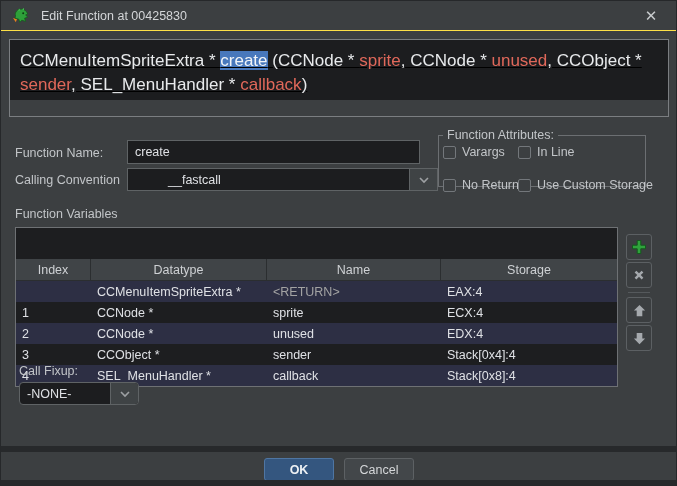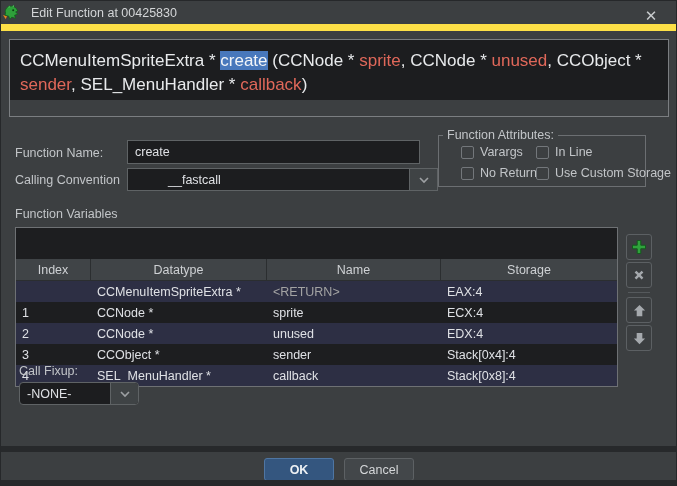--- a/index.html
+++ b/index.html
@@ -5,30 +5,30 @@
   html,body { margin:0; padding:0; background:#2b2b2b; }
   * { box-sizing:border-box; }
   .window {
     position:relative; width:677px; height:486px;
     background:#3c3f41; overflow:hidden;
     font-family:"Liberation Sans", sans-serif;
     border:1px solid #26282a;
   }
   
   .titlebar { position:absolute; left:0; top:0; right:0; height:30px;
-    display:flex; align-items:center; 
-    border-bottom:7px solid #fde047; }
+    display:flex; align-items:center; padding-left:10px;
+    border-bottom:1px solid #fde047; }
   .titlebar .app-icon { width:20px; height:20px; margin-right:10px; }
   .titlebar .title { color:#d4d6d8; font-size:12.5px; }
   .close-btn { position:absolute; right:10px; top:3px; width:30px; height:24px;
     display:flex; align-items:center; justify-content:center;
     color:#c9ccce; font-size:15px; }
   
   .sig-panel { position:absolute; left:8px; top:38px; width:660px; height:78px;
-    border:1px solid #7b7e81; background:#3c3f41; }
+    border:1px solid #7b7e81; background:#3c3f41;text-decoration:underline; }
   .sig-text { width:100%; height:60px; background:#1c1d1f;
     padding:9px 10px 0 10px; font-size:17px; line-height:24px;
     color:#e8eaec; overflow:hidden; }
   .sig-sel   { background:#4878bc; color:#f2f5f8; }
   .sig-param { color:#e0685a; }
   
   .lbl { position:absolute; color:#c2c5c8; font-size:12.5px; white-space:nowrap; }
   .text-field { position:absolute; background:#1c1d1f; border:1px solid #5f6365;
     color:#dfe1e5; font-size:12.5px; display:flex; align-items:center;
     padding-left:7px; }
@@ -38,22 +38,22 @@
   .combo .arrow { position:absolute; right:0; top:0; bottom:0; width:28px;
     background:#3f4345; border-left:1px solid #5f6365;
     display:flex; align-items:center; justify-content:center; }
   .rounded { border-radius:4px; }
   .rounded .arrow { border-radius:0 3px 3px 0; }
   
   .attr-group { position:absolute; left:437px; top:134px; width:208px; height:52px;
     border:1px solid #6c6f72; }
   .attr-legend { position:absolute; left:442px; top:127px; background:#3c3f41;
     padding:0 4px; color:#c2c5c8; font-size:12.5px; }
-  .attr-grid { position:absolute; left:460px; top:144px; width:200px;
-    display:grid; grid-template-columns:75px 1fr; row-gap:7px;text-align:center; }
+  .attr-grid { position:absolute; left:442px; top:144px; width:200px;
+    display:grid; grid-template-columns:75px 1fr; row-gap:19px;text-align:center; }
   .cb-item { display:flex; align-items:center; }
   .cb-box { width:13px; height:13px; border:1px solid #73777b; background:#3c3f41;
     border-radius:2px; flex:0 0 auto; }
   .cb-label { margin-left:6px; color:#c2c5c8; font-size:12.5px; white-space:nowrap; }
   
   .tbl { position:absolute; left:14px; top:226px; width:603px;
     border:1px solid #6e7174; background:#1d1e20; }
   .tbl-head { display:flex; height:22px; background:#404447;
     border-bottom:1px solid #2b2e30;margin-top:31px; }
   .th { display:flex; align-items:center; justify-content:center;

